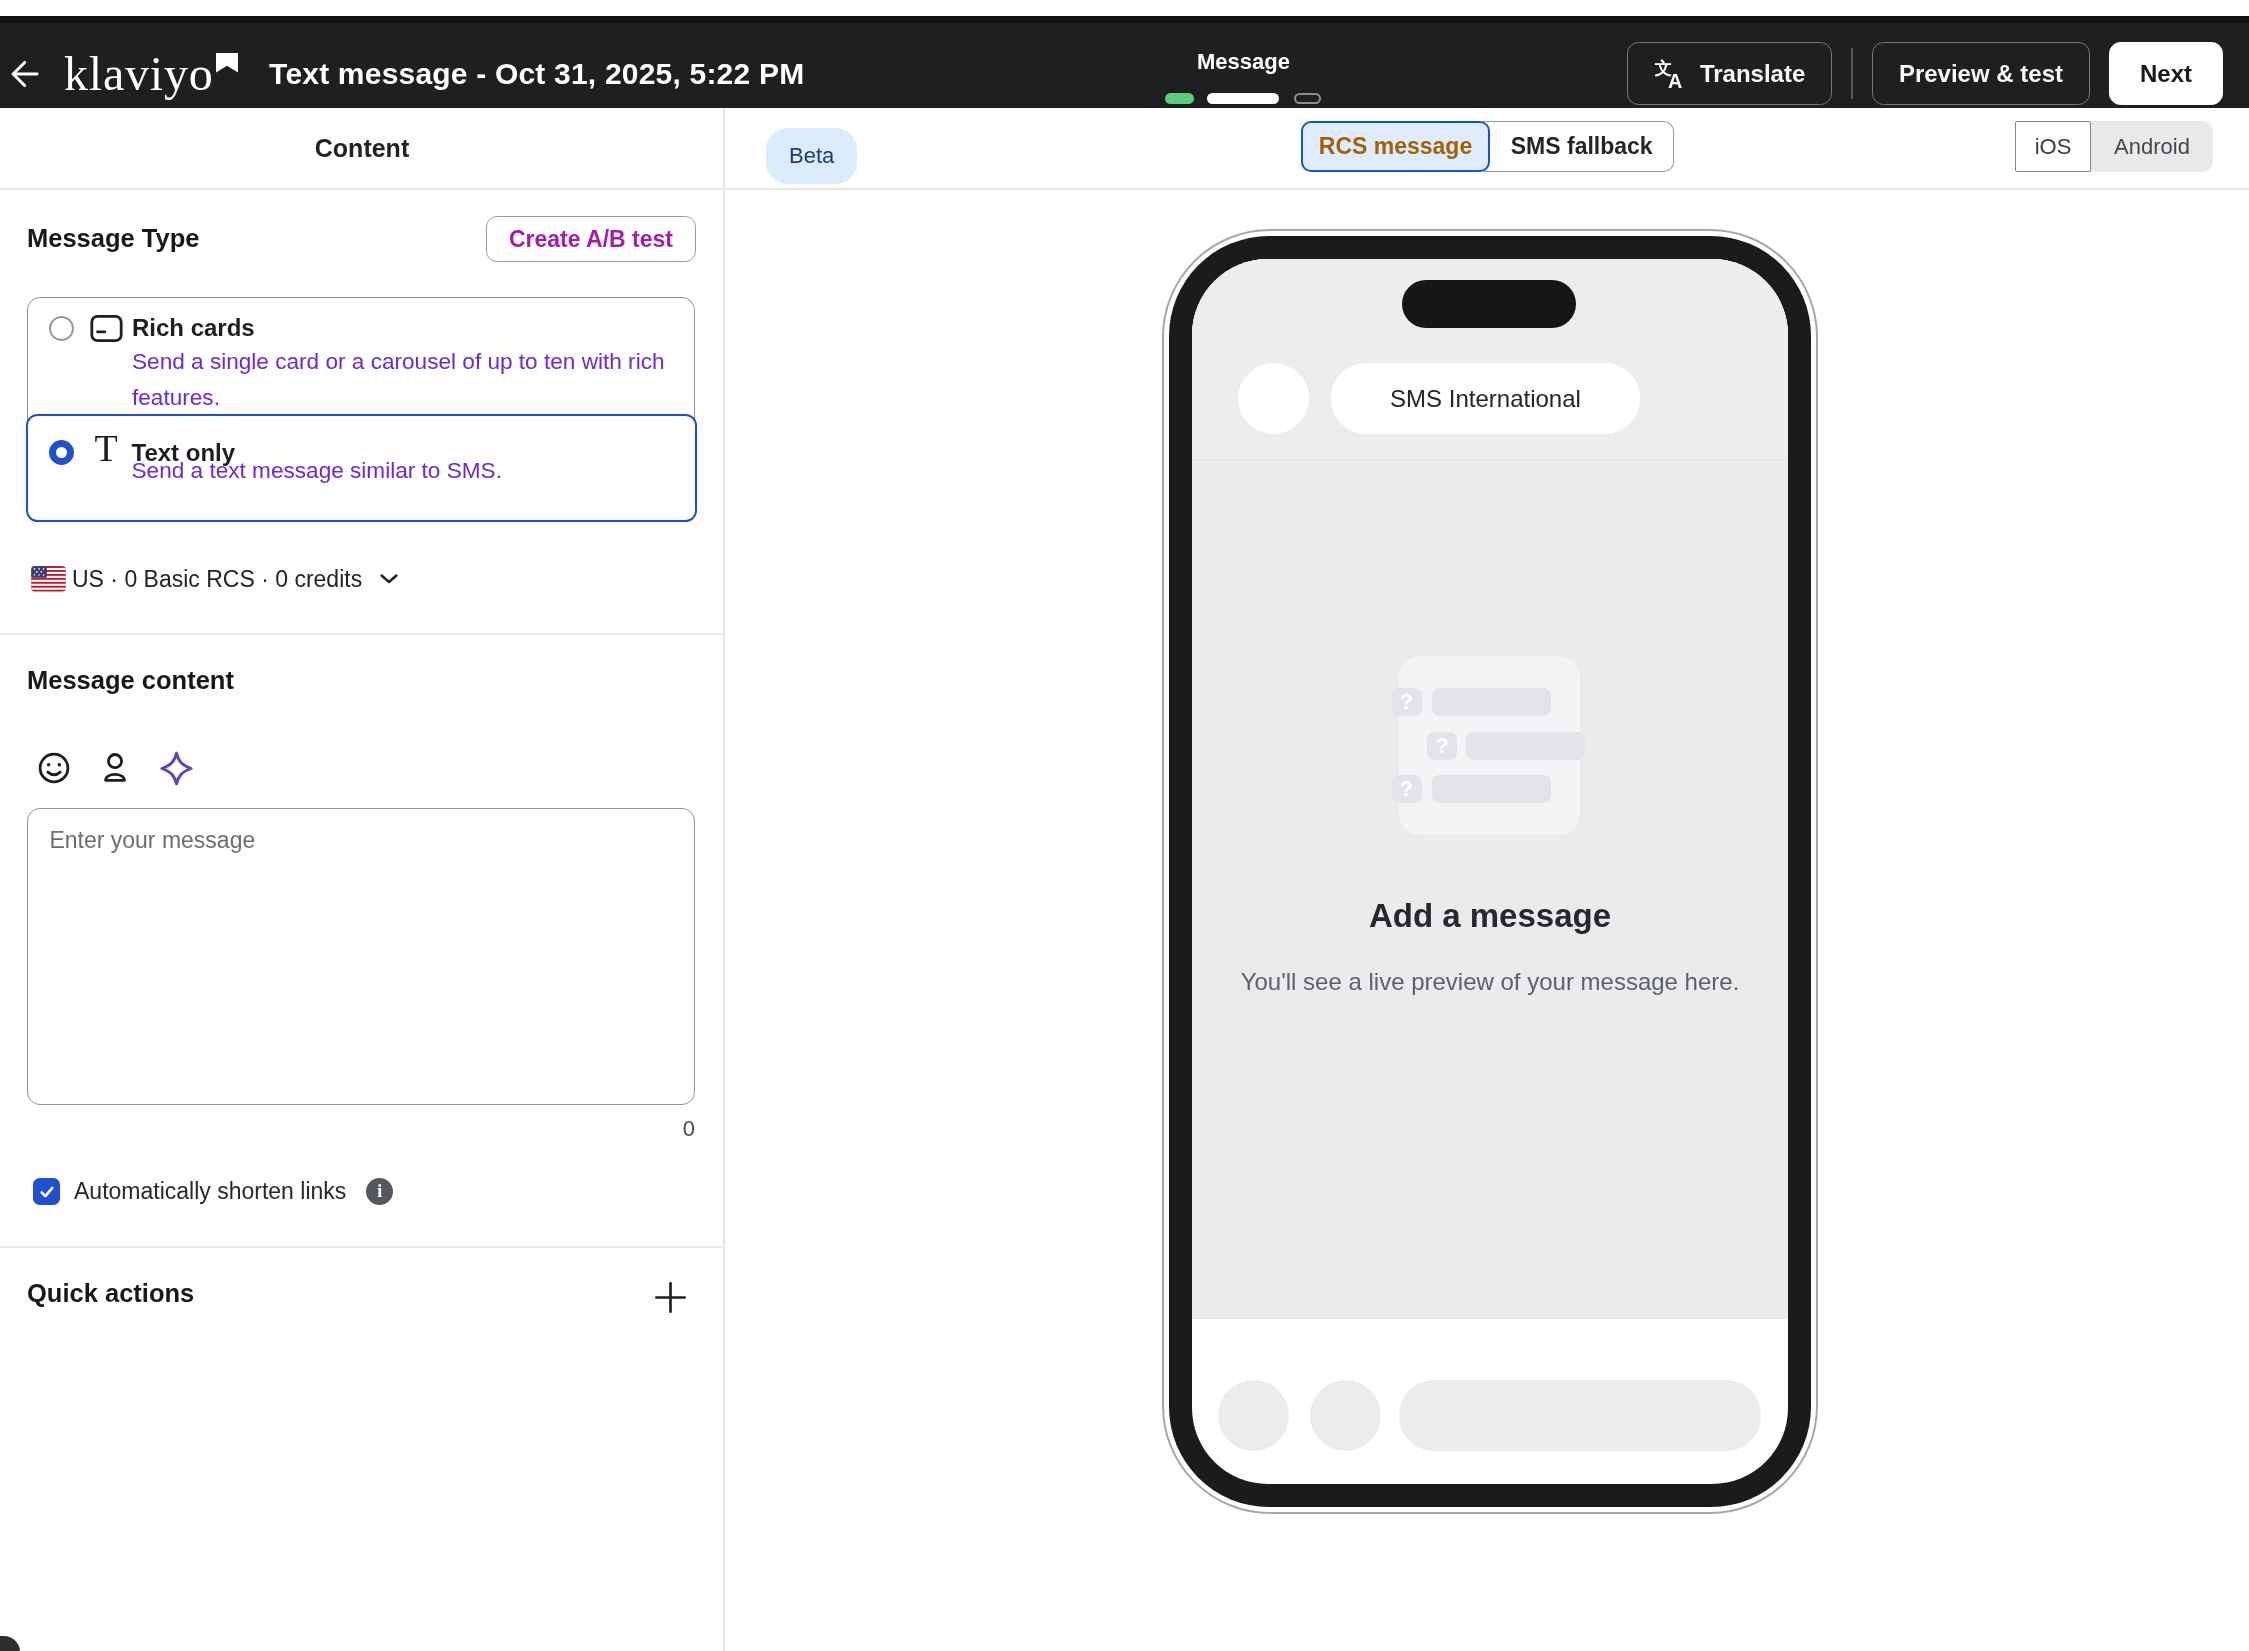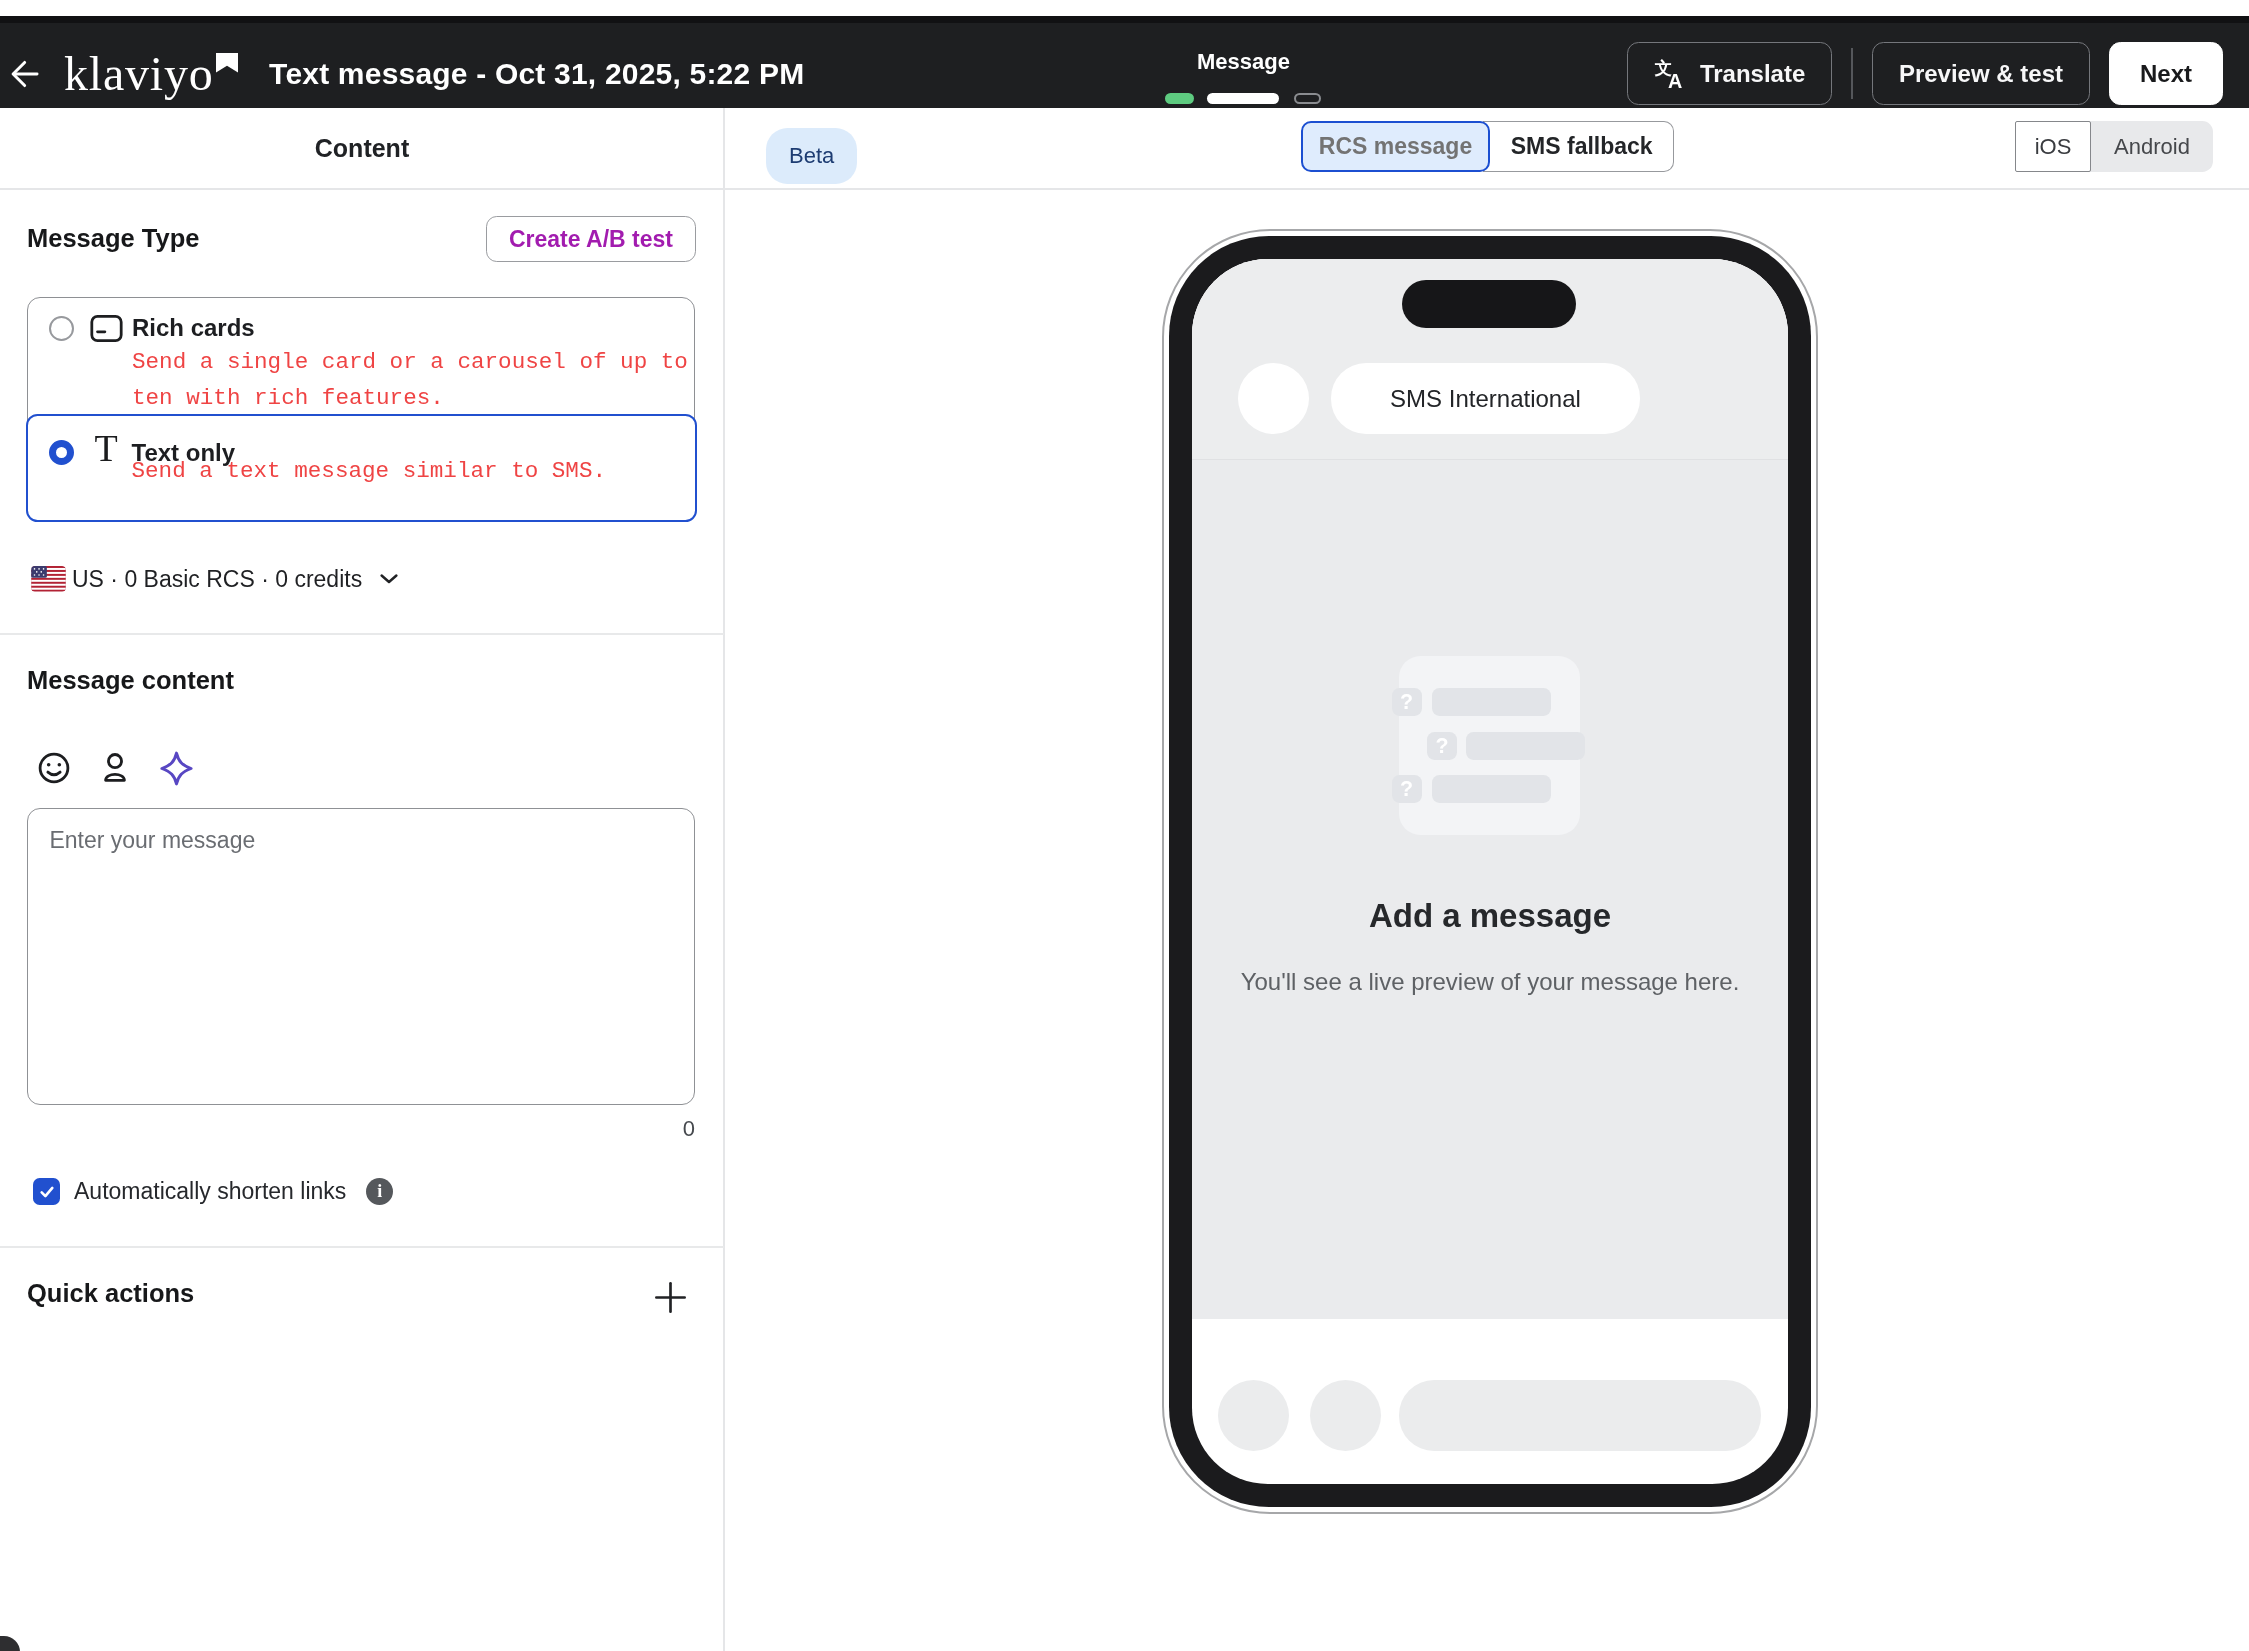--- a/index.html
+++ b/index.html
@@ -44,21 +44,21 @@
   .content-title { position:absolute; left:0; top:0; width:724px; height:80px;
     display:flex; align-items:center; justify-content:center;
     font-size:25px; font-weight:600; color:#202225; }
   .beta-badge { position:absolute; left:766px; top:20px; height:56px; padding:0 23px;
     background:#dcebfb; color:#1d3c72; border-radius:21.4px; font-size:22px; font-weight:500;
     display:flex; align-items:center; }
   .preview-tabs { position:absolute; left:1301px; top:13px; display:flex; }
   .tab { height:51px; display:flex; align-items:center; justify-content:center;
     font-size:23px; font-weight:700; cursor:pointer; }
   .tab-rcs { width:189px; background:#dfecfd; border:2.5px solid #1c4fd1; border-radius:10px;
-    color:#737373; position:relative; z-index:2; }
+    color:#a16207; position:relative; z-index:2; }
   .tab-sms { width:191px; margin-left:-6.6px; background:#fff; border:1.6px solid #97999d;
     border-left:none; border-radius:0 10px 10px 0; color:#232528; padding-left:6.6px; }
   .segmented { position:absolute; left:2015px; top:13px; width:198px; height:51px;
     background:#e8e9eb; border-radius:10.7px; }
   .seg-ios { position:absolute; left:0; top:0; width:76px; height:51px; background:#fff;
     border:1.6px solid #85878b; border-radius:2px; display:flex; align-items:center;
     justify-content:center; font-size:22px; color:#3a3c40; cursor:pointer; }
   .seg-android { position:absolute; left:76px; right:0; top:0; height:51px;
     display:flex; align-items:center; justify-content:center; font-size:22px; color:#45474b; cursor:pointer; }
 
@@ -72,21 +72,21 @@
   .options-card { position:absolute; left:27px; top:297px; width:668px; height:222px;
     border:1.6px solid #8e9094; border-radius:13px; background:#fff; }
   .option { position:absolute; cursor:pointer; }
   .option-rich { left:0; right:0; top:0; height:117px; }
   .option-selected { left:-2.5px; right:-2.5px; top:116px; height:108px;
     border:2.5px solid #2150cf; border-radius:11.5px; background:#fff; }
   .radio { position:absolute; width:25px; height:25px; border-radius:50%; background:#fff; }
   .radio-off { border:2.9px solid #97999d; }
   .radio-on { border:7.4px solid #2150cf; }
   .opt-title { position:absolute; font-size:24px; font-weight:700; color:#1d1e21; }
-  .opt-desc { position:absolute; font-size:22.6px; color:#ef4444; line-height:36px; width:559px;font-family:Liberation Mono, monospace; }
+  .opt-desc { position:absolute; font-size:22.6px; color:#6d28d9; line-height:36px; width:559px; }
   .opt-icon { position:absolute; display:flex; }
   .t-glyph { font-family:"Liberation Serif", serif; font-size:38px; font-weight:500; color:#1b1c1e; line-height:1; }
 
   .locale-row { position:absolute; left:31px; top:565px; height:28px; display:flex;
     align-items:center; cursor:pointer; }
   .flag { border-radius:4.1px; overflow:hidden; display:flex; }
   .locale-label { margin-left:6px; font-size:23px; color:#1f2023; }
   .locale-chevron { margin-left:16.4px; display:flex; }
 
   .divider-h { position:absolute; left:0; width:724px; height:1.6px; background:#e8e9ea; }

